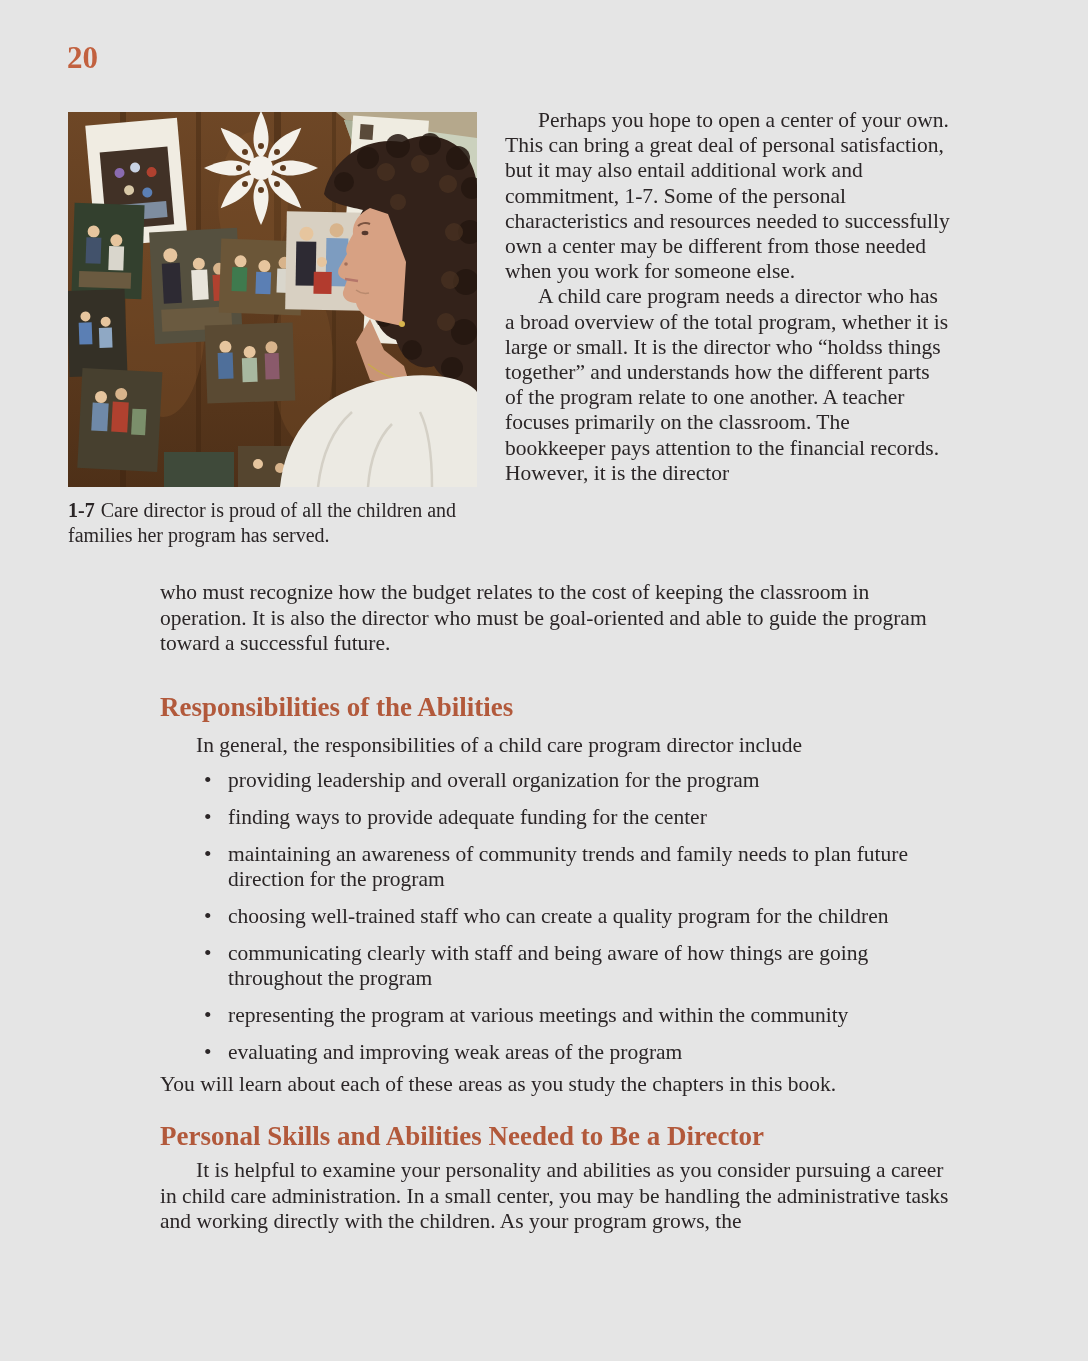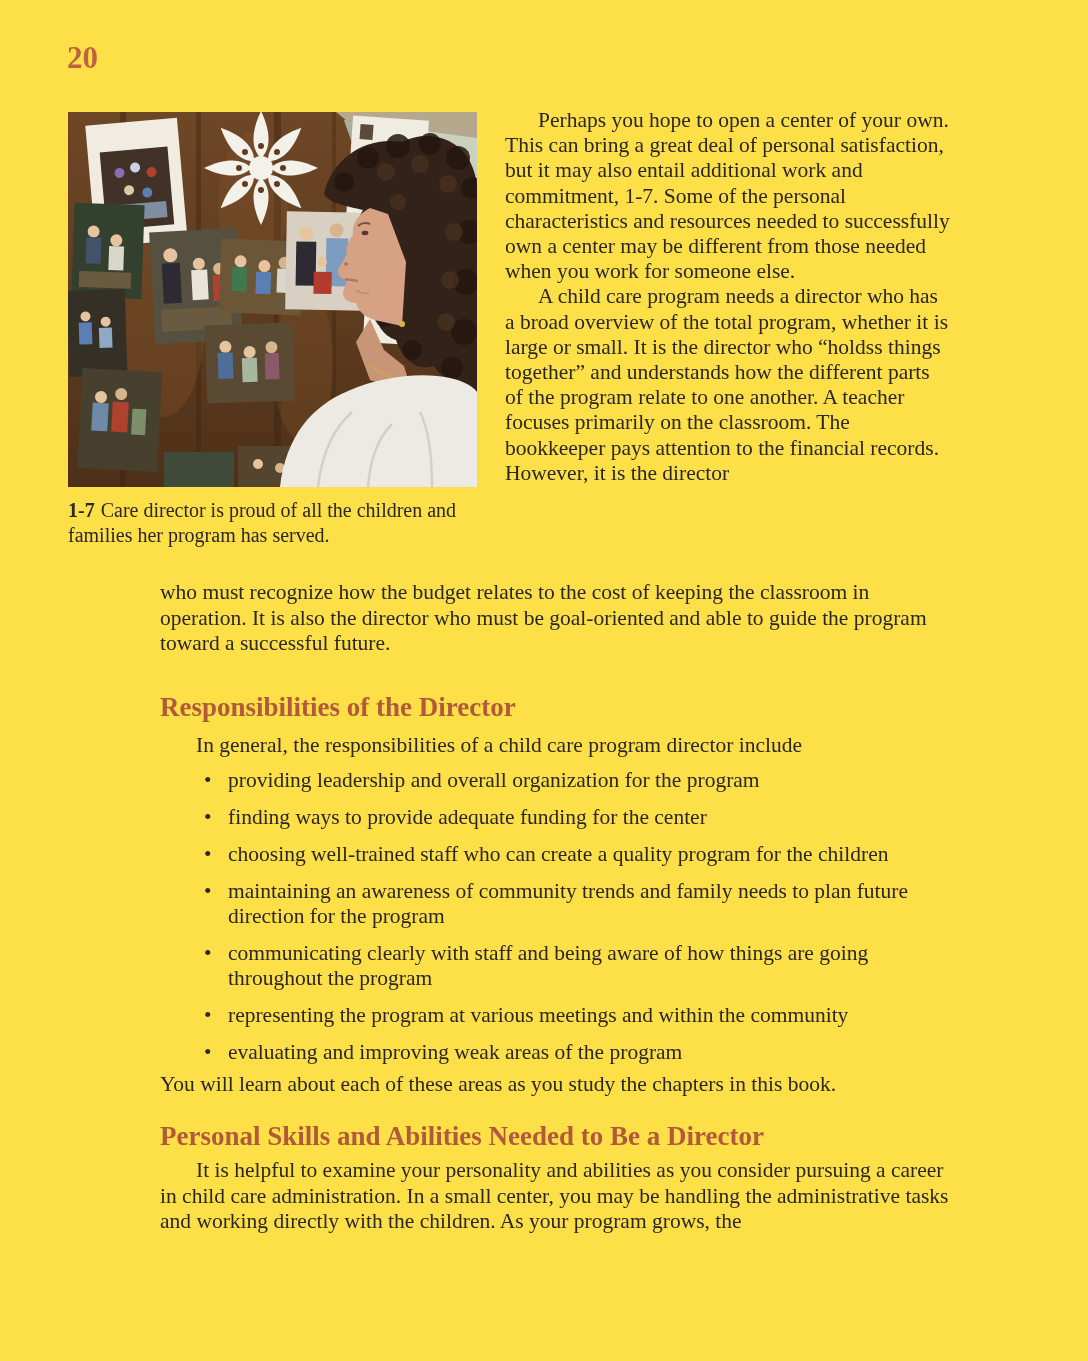--- a/index.html
+++ b/index.html
@@ -1,17 +1,17 @@
 <!DOCTYPE html>
 <html lang="en" style="--accent: #b2593b; --pagenum: #c2613f;"><head>
 <meta charset="utf-8">
 <style>
   html,body{margin:0;padding:0;background:#ffffff;}
   .page{
-    position:relative;width:1088px;height:1361px;background:#fde047;
+    position:relative;width:1088px;height:1361px;background:#e5e5e5;
     font-family:"Liberation Serif", serif;color:#2b2627;overflow:hidden;
   }
   .page-number{
     position:absolute;left:67px;top:40px;
     font-size:31px;font-weight:bold;color:var(--pagenum,#c2613f);
   }
   .running-head{
     position:absolute;left:156px;top:49px;
     font-size:21px;font-style:italic;color:#322d2e;white-space:nowrap;
   }
@@ -257,31 +257,31 @@
 
   <div class="col-right">
     <p class="indent">Perhaps you hope to open a center of your own. This can bring a great deal of personal satisfaction, but it may also entail additional work and commitment, 1-7. Some of the personal characteristics and resources needed to successfully own a center may be different from those needed when you work for someone else.</p>
     <p class="indent">A child care program needs a director who has a broad overview of the total program, whether it is large or small. It is the director who “holdss things together” and understands how the different parts of the program relate to one another. A teacher focuses primarily on the classroom. The bookkeeper pays attention to the financial records. However, it is the director</p>
   </div>
 
   <div class="full-block" id="continued-para">
     <p>who must recognize how the budget relates to the cost of keeping the classroom in operation. It is also the director who must be goal-oriented and able to guide the program toward a successful future.</p>
   </div>
 
-  <h2 id="resp-heading">Responsibilities of the Director</h2>
+  <h2 id="resp-heading">Responsibilities of the Abilities</h2>
 
   <div class="full-block" id="resp-intro">
     <p>In general, the responsibilities of a child care program director include</p>
   </div>
 
   <ul class="bullet-list">
     <li>providing leadership and overall organization for the program</li>
     <li>finding ways to provide adequate funding for the center</li>
+    <li>maintaining an awareness of community trends and family needs to plan future direction for the program</li>
     <li>choosing well-trained staff who can create a quality program for the children</li>
-    <li>maintaining an awareness of community trends and family needs to plan future direction for the program</li>
     <li>communicating clearly with staff and being aware of how things are going throughout the program</li>
     <li>representing the program at various meetings and within the community</li>
     <li>evaluating and improving weak areas of the program</li>
   </ul>
 
   <div class="full-block" id="resp-outro">
     <p>You will learn about each of these areas as you study the chapters in this book.</p>
   </div>
 
   <h2 id="personal-heading">Personal Skills and Abilities Needed to Be a Director</h2>

